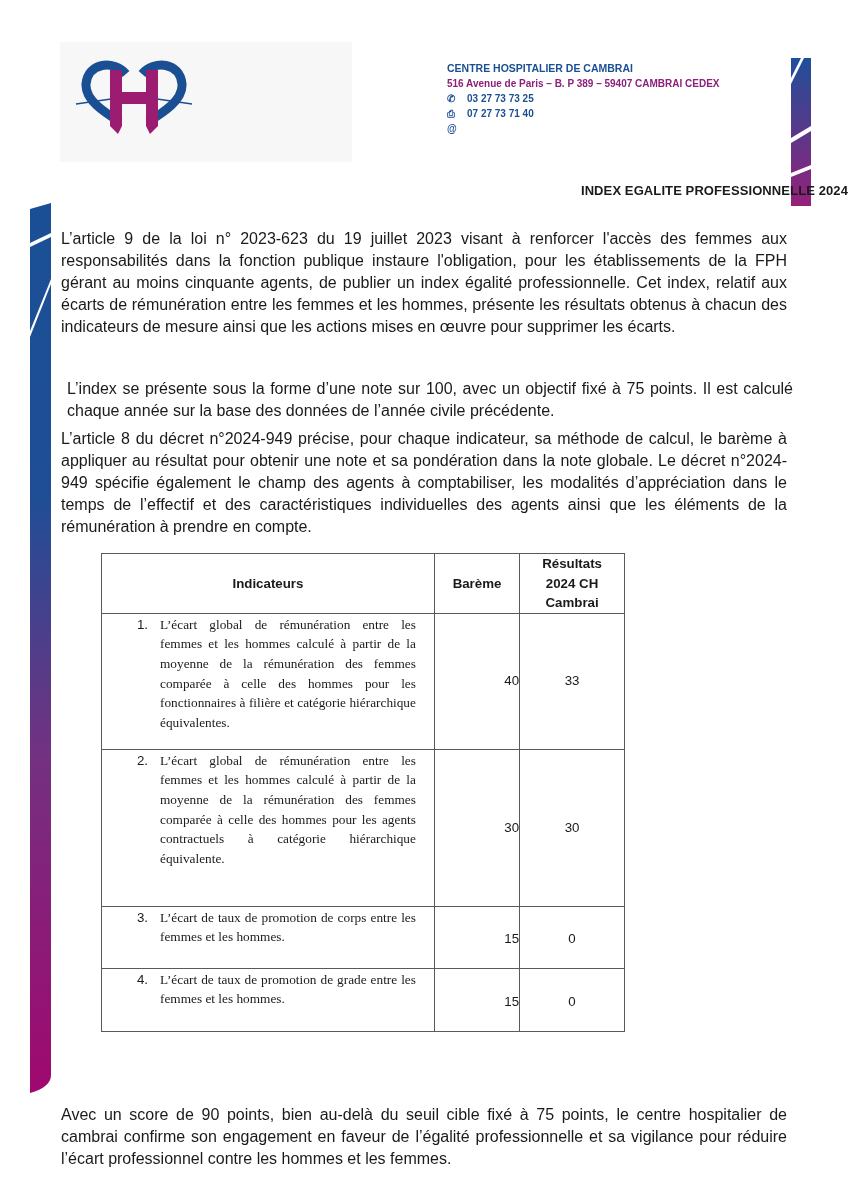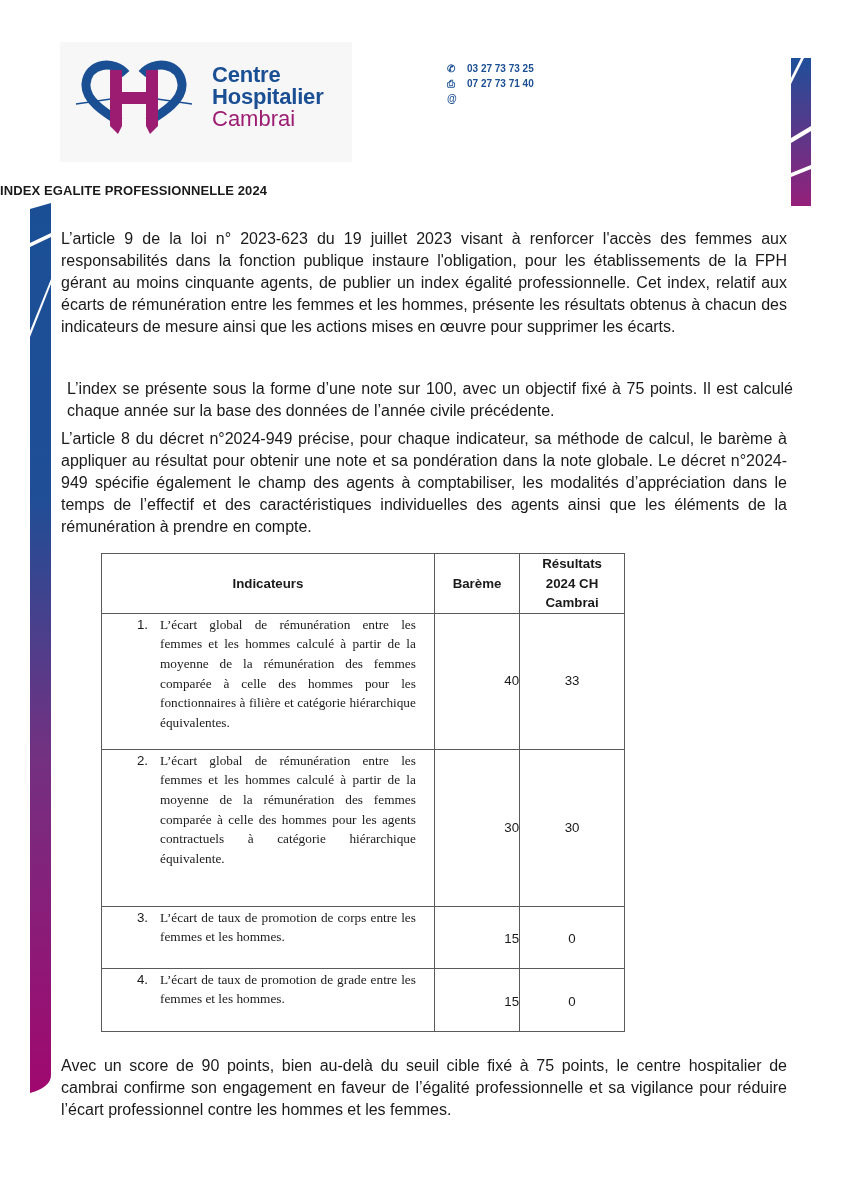--- a/index.html
+++ b/index.html
@@ -21,31 +21,31 @@
   .contact { position: absolute; left: 447px; top: 61px; font-size: 10px; font-weight: bold; line-height: 15px; }
   .contact .name { color: #1b4f93; font-size: 10.5px; }
   .contact .addr { color: #8b1f7a; }
   .contact .row { color: #1b4f93; display: flex; }
   .contact .ico { display: inline-block; width: 20px; color: #1b4f93; }
 
   .stripe-right { position: absolute; left: 791px; top: 58px; width: 20px; height: 148px; }
   .stripe-left { position: absolute; left: 30px; top: 203px; width: 21px; height: 890px; }
 
   .title {
-    position: absolute; left: 0; width: 848px; top: 183px; text-align: left;
+    position: absolute; left: 0; width: 848px; top: 183px; text-align: right;
     font-weight: bold; font-size: 13px; letter-spacing: 0.1px;
   }
   .para {
     position: absolute; left: 61px; width: 726px;
     font-size: 16px; line-height: 22px; text-align: justify;
   }
   .p1 { top: 228px; }
   .p2 { top: 372px; }
   .p3 { top: 428px; }
-  .p4 { top: 1055px; }
+  .p4 { top: 1104px; }
 
   table.idx {
     position: absolute; left: 101px; top: 553px; width: 524px;
     border-collapse: collapse; font-size: 13.3px; line-height: 19.6px;
   }
   table.idx th, table.idx td { border: 1px solid #5a5a5a; padding: 0; }
   table.idx th { font-weight: bold; height: 39px; text-align: center; vertical-align: middle; }
   .c1 { width: 384px; }
   .c2 { width: 98px; text-align: right; vertical-align: middle; }
   .c3 { text-align: center; vertical-align: middle; }
@@ -64,28 +64,25 @@
 <body>
 
 <div class="logo-box">
   <svg class="logo-mark" viewBox="0 0 120 80">
     <path d="M52 14 C40 0, 14 2, 12 24 C11 40, 30 52, 46 62" fill="none" stroke="#1b4f93" stroke-width="9"></path>
     <path d="M68 14 C80 0, 106 2, 108 24 C109 40, 90 52, 74 62" fill="none" stroke="#1b4f93" stroke-width="9"></path>
     <path d="M2 44 L44 38" stroke="#1b4f93" stroke-width="1.5"></path>
     <path d="M76 38 L118 44" stroke="#1b4f93" stroke-width="1.5"></path>
     <path d="M36 10 L48 10 L48 32 L72 32 L72 10 L84 10 L84 66 L76 74 L72 66 L72 44 L48 44 L48 66 L44 74 L36 66 Z" fill="#9c1c72"></path>
   </svg>
-  <div class="logo-text">
-    <span class="l1">Centre</span>
-    <span class="l2">Hospitalier</span>
-    <span class="l3">Cambrai</span>
-  </div>
 </div>
 
 <div class="contact">
+  <div class="name">CENTRE HOSPITALIER DE CAMBRAI</div>
+  <div class="addr">516 Avenue de Paris – B. P 389 – 59407 CAMBRAI CEDEX</div>
   <div class="row">
     <span class="ico">✆</span>
     <span>03 27 73 73 25</span>
   </div>
   <div class="row">
     <span class="ico">⎙</span>
     <span>07 27 73 71 40</span>
   </div>
   <div class="row">
     <span class="ico">@</span>

